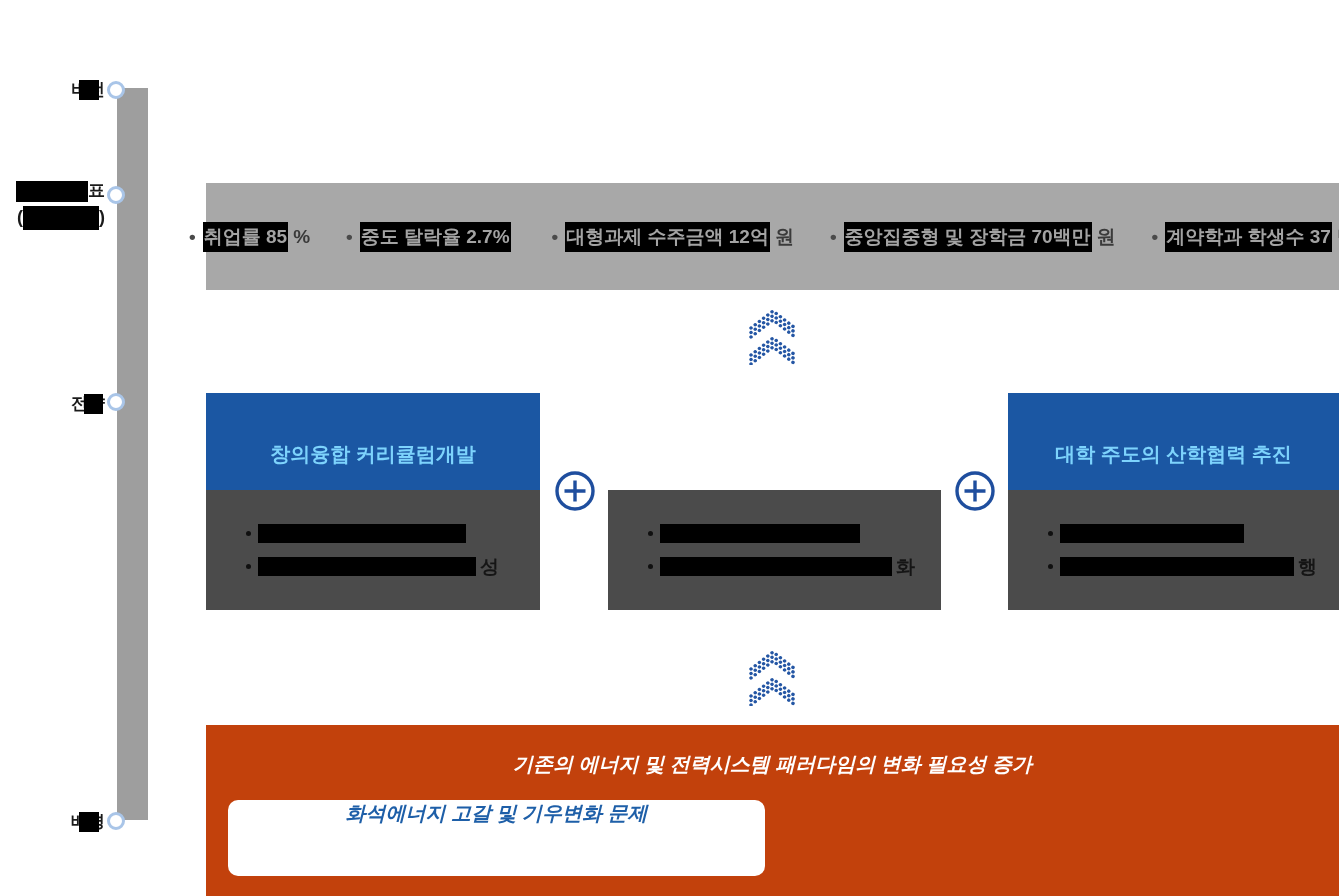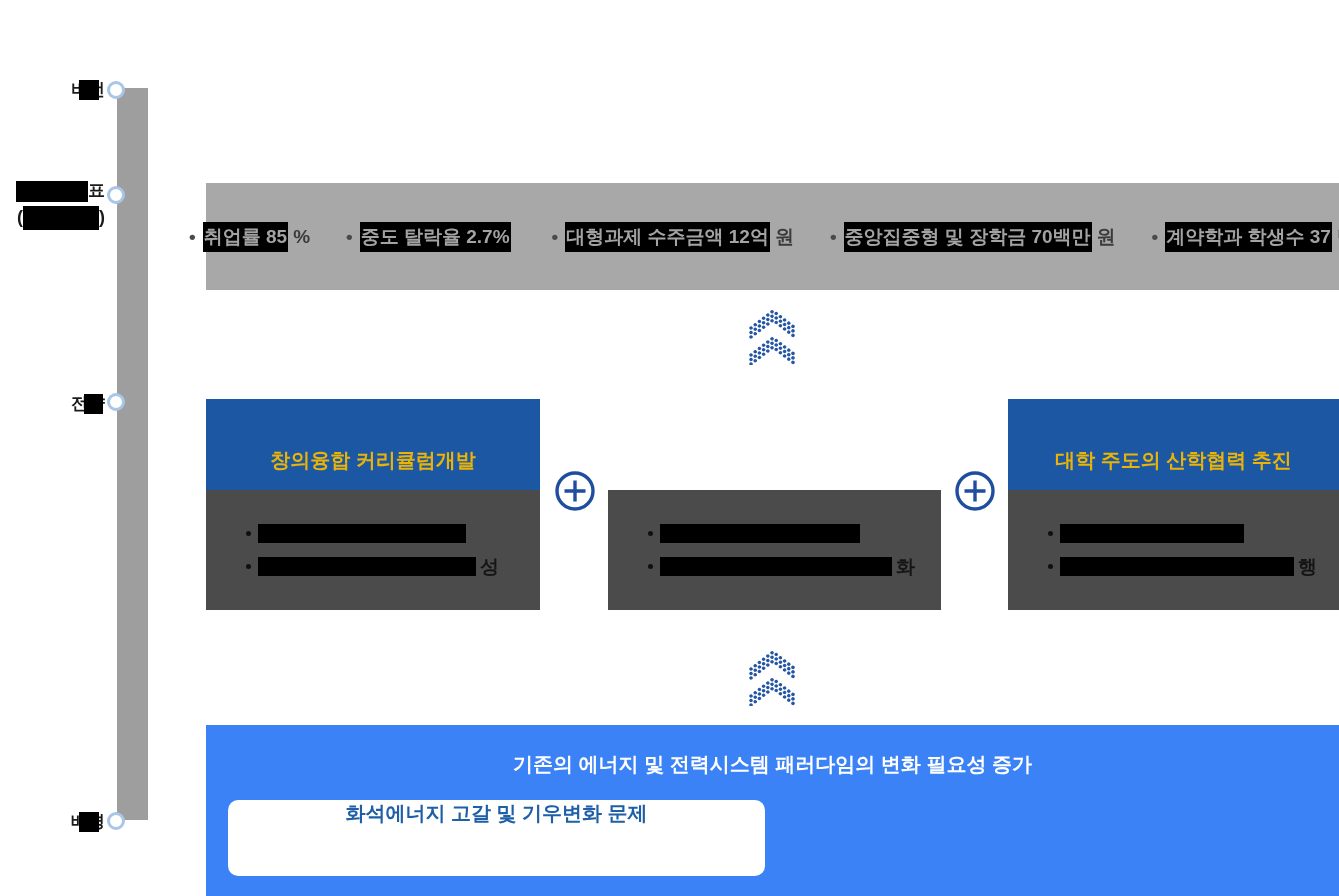--- a/index.html
+++ b/index.html
@@ -27,30 +27,30 @@
   }
   .metric{display:flex;align-items:center;gap:7px;}
   .m-bullet{color:#4a4a4a;font-size:19px;}
   .m-hl{background:#000;color:#a3a3a3;padding:2px 1px;}
   .m-tail{color:#3a3a3a;margin-left:-2px;}
   
   .chevron{position:absolute;left:748px;width:50px;height:58px;}
   .plus{position:absolute;top:469px;width:44px;height:44px;}
   
   .s-head{
-    position:absolute;top:393px;height:122px;background:#1b57a3;color:#eab308;
-    display:flex;align-items:center;justify-content:center;font-size:20px;font-weight:bold;white-space:nowrap;margin-top:6px;
+    position:absolute;top:393px;height:122px;background:#1b57a3;color:#7dd3fc;
+    display:flex;align-items:center;justify-content:center;font-size:20px;font-weight:bold;white-space:nowrap;
   }
   .s-body{position:absolute;top:490px;height:120px;background:#4b4b4b;box-sizing:border-box;padding:34px 0 0 40px;}
   .s-row{display:flex;align-items:center;gap:7px;height:19px;margin-bottom:14px;}
   .s-dot{width:5px;height:5px;border-radius:50%;background:#101010;flex:none;}
   .s-mask{height:19px;background:#000;}
   .s-tail{font-size:19px;font-weight:bold;color:#151515;margin-left:-3px;line-height:19px;}
   
-  .bg-box{position:absolute;left:206px;top:725px;width:1133px;height:171px;background:#3b82f6;}
+  .bg-box{position:absolute;left:206px;top:725px;width:1133px;height:171px;background:#c2410c;font-style:italic;}
   .bg-title{margin-top:26px;text-align:center;color:#fff;font-size:20px;font-weight:bold;}
   .cause-card{
     position:absolute;top:75px;width:537px;height:76px;background:#fff;border-radius:10px;
     display:flex;align-items:flex-start;justify-content:center;color:#1e5fa8;font-size:20px;font-weight:bold;white-space:nowrap;
   }
 </style>
 </head>
 <body>
 
 <div id="stage">

